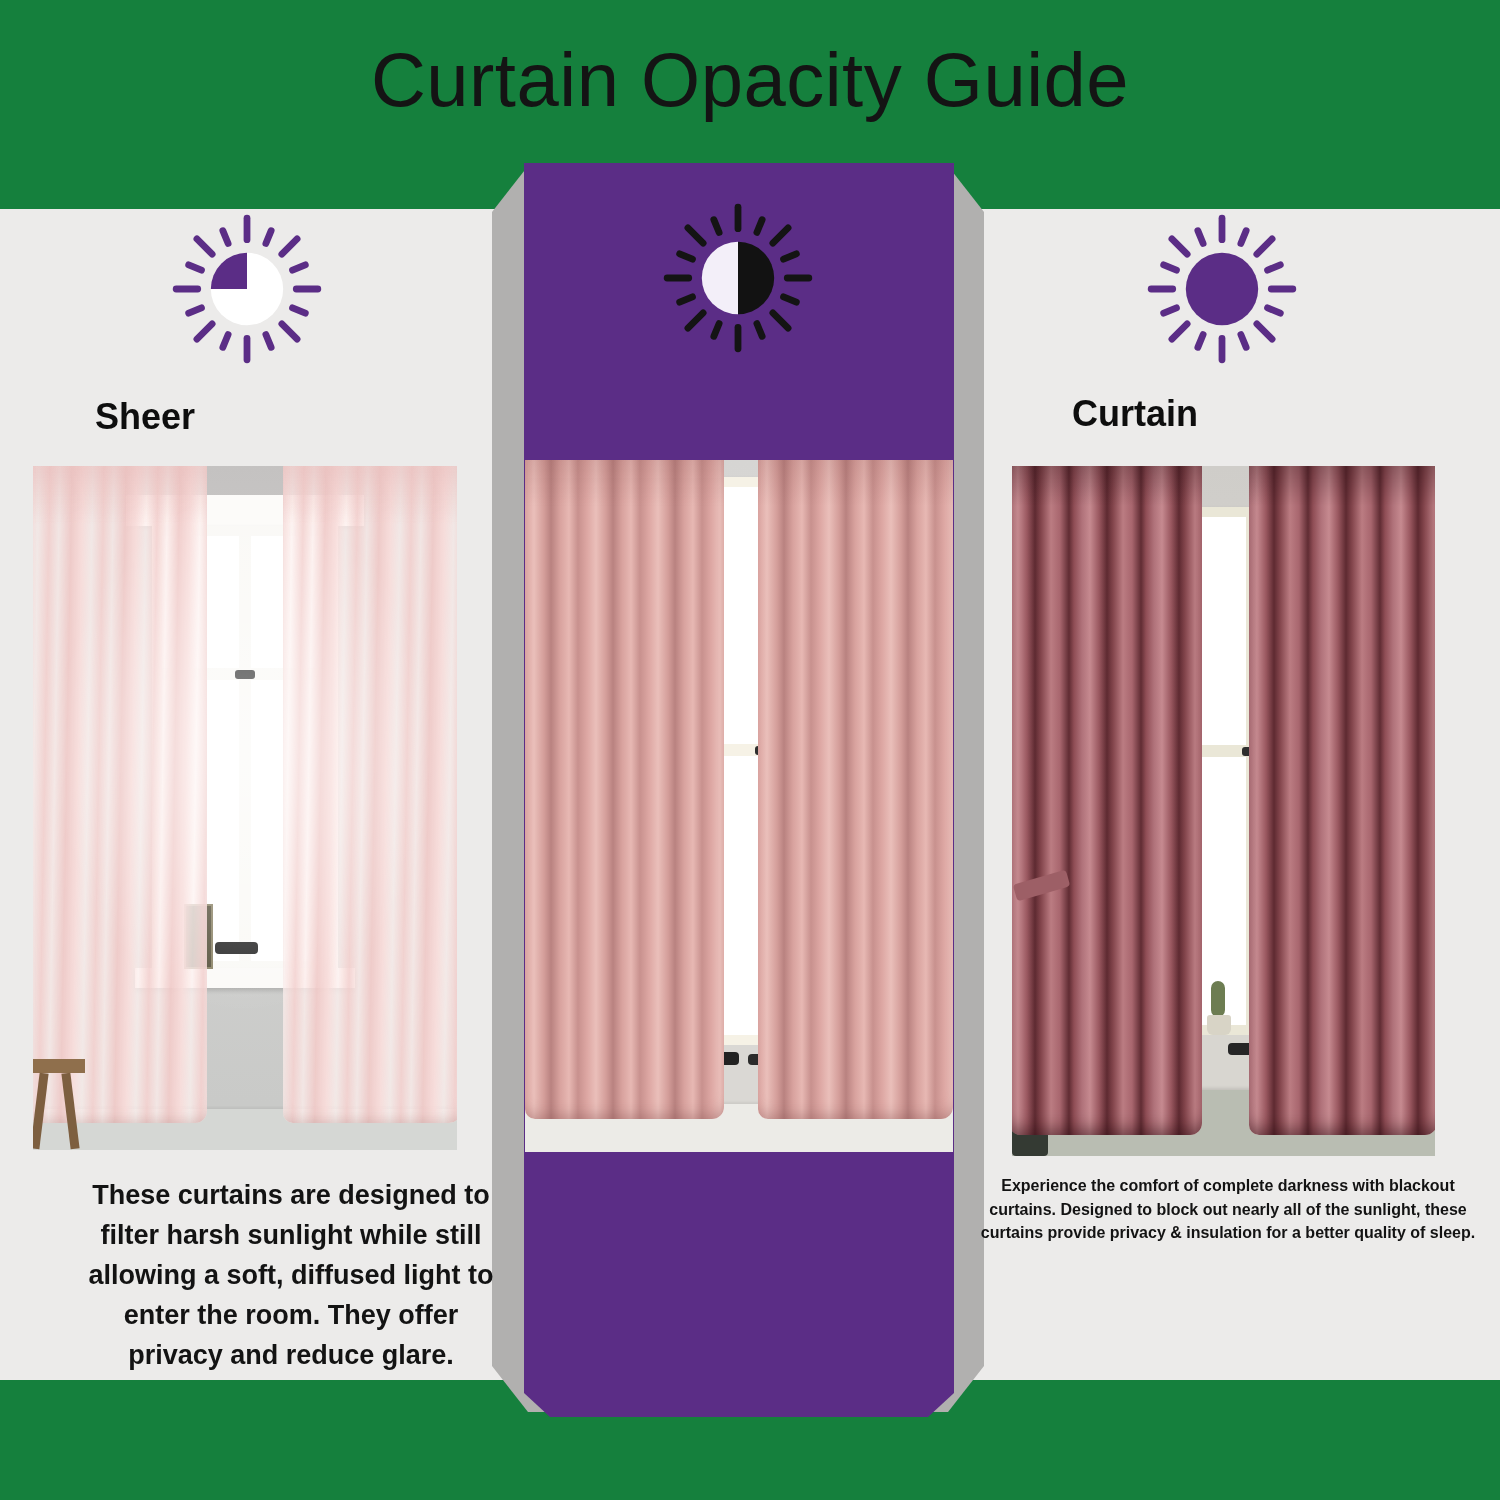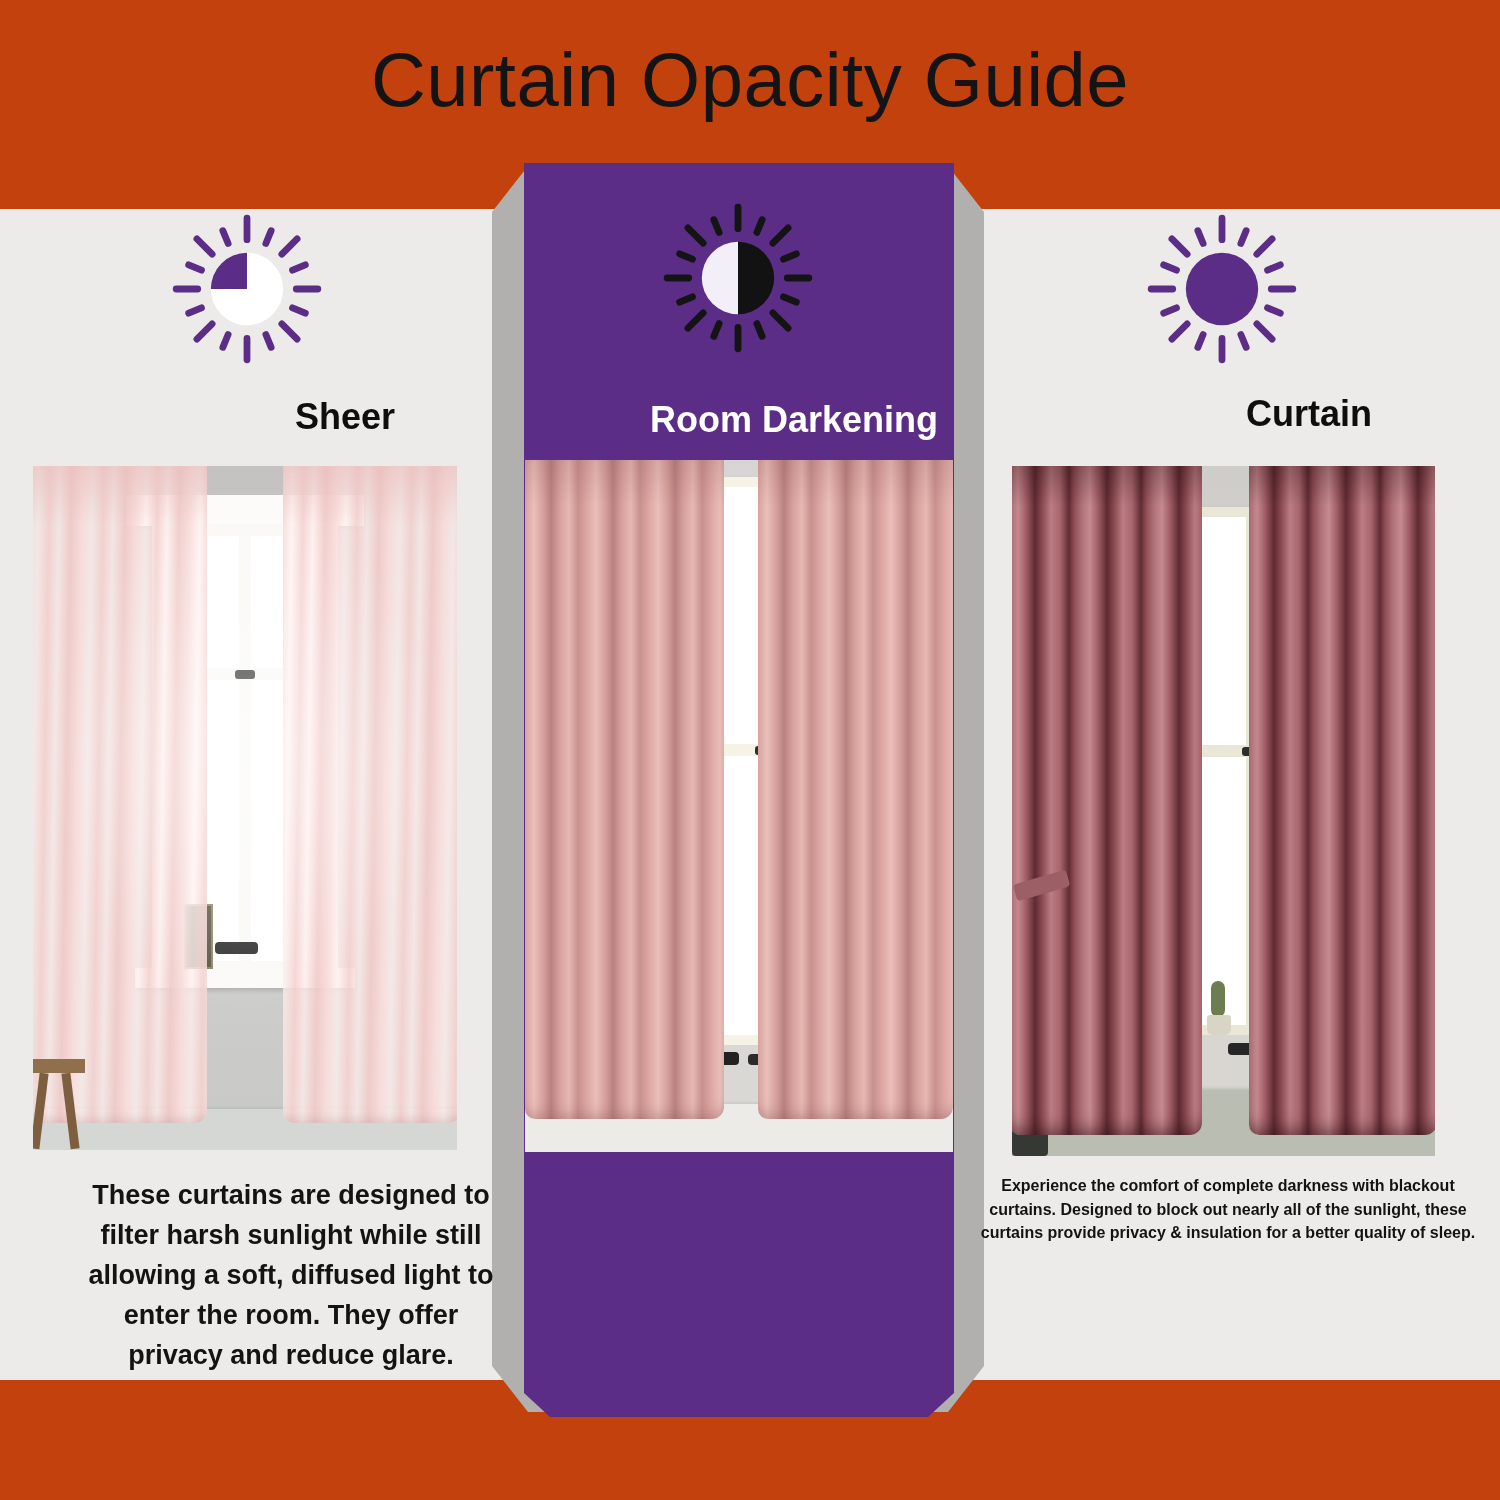--- a/index.html
+++ b/index.html
@@ -1,17 +1,17 @@
 <!DOCTYPE html>
 <html><head>
 <meta charset="utf-8">
 <title>Curtain Opacity Guide</title>
 <style>
   html,body{margin:0;padding:0;background:#ffffff;}
-  .page{position:relative;width:1500px;height:1500px;background:#c2410c;overflow:hidden;
+  .page{position:relative;width:1500px;height:1500px;background:#15803d;overflow:hidden;
         font-family:"Liberation Sans","DejaVu Sans",sans-serif;}
 
   
   .title{position:absolute;left:0;top:36px;width:100%;text-align:center;
          font-size:76px;font-weight:400;letter-spacing:.5px;color:#141414;}
 
   
   .band{position:absolute;left:0;top:209px;width:1500px;height:1171px;background:#ECEBEA;}
 
   
@@ -22,21 +22,21 @@
     clip-path:polygon(0 0,100% 0,100% calc(100% - 24px),calc(100% - 26px) 100%,26px 100%,0 calc(100% - 24px));}
 
   
   .sun-wrap{position:absolute;width:154px;height:154px;}
   .sun{width:100%;height:100%;display:block;}
   .sun-wrap.c1{left:170px;top:212px;}
   .sun-wrap.c2{left:661px;top:201px;}
   .sun-wrap.c3{left:1145px;top:212px;}
 
   
-  .col-label{position:absolute;text-align:right;font-weight:700;font-size:36px;color:#0e0e0e;}
+  .col-label{position:absolute;text-align:left;font-weight:700;font-size:36px;color:#0e0e0e;}
   .col-label.c1{left:95px;top:396px;width:300px;}
   .col-label.c2{left:538px;top:399px;width:400px;color:#ffffff;}
   .col-label.c3{left:1072px;top:393px;width:300px;}
 
   
   .desc{position:absolute;text-align:center;font-weight:700;color:#131313;}
   .desc.c1{left:42px;top:1176px;width:410px;font-size:27px;line-height:1.48;margin-left:44px;}
   .desc.c2{left:541px;top:1174px;width:396px;font-size:26px;line-height:1.46;color:#ffffff;}
   .desc.c3{left:973px;top:1174px;width:510px;font-size:16px;line-height:1.48;}
 
@@ -172,21 +172,20 @@
           <line x1="20.44" y1="62.25" x2="12.12" y2="65.69" stroke="#141414" stroke-width="4.4" stroke-linecap="round"></line>
           <line x1="18.00" y1="50.00" x2="4.00" y2="50.00" stroke="#141414" stroke-width="4.4" stroke-linecap="round"></line>
           <line x1="20.44" y1="37.75" x2="12.12" y2="34.31" stroke="#141414" stroke-width="4.4" stroke-linecap="round"></line>
           <line x1="27.37" y1="27.37" x2="17.47" y2="17.47" stroke="#141414" stroke-width="4.4" stroke-linecap="round"></line>
           <line x1="37.75" y1="20.44" x2="34.31" y2="12.12" stroke="#141414" stroke-width="4.4" stroke-linecap="round"></line>
         </g>
       <path d="M50,26.5 A23.5,23.5 0 0 0 50,73.5 Z" fill="#F3EFF9"></path>
       <path d="M50,26.5 A23.5,23.5 0 0 1 50,73.5 Z" fill="#121212"></path>
     </svg>
   </div>
-  <div class="col-label c2">Room Darkening</div>
 
   <div class="sun-wrap c3">
     <svg class="sun" viewBox="0 0 100 100">
       <g class="rays">
           <line x1="50.00" y1="18.00" x2="50.00" y2="4.00" stroke="#5B2D86" stroke-width="4.4" stroke-linecap="round"></line>
           <line x1="62.25" y1="20.44" x2="65.69" y2="12.12" stroke="#5B2D86" stroke-width="4.4" stroke-linecap="round"></line>
           <line x1="72.63" y1="27.37" x2="82.53" y2="17.47" stroke="#5B2D86" stroke-width="4.4" stroke-linecap="round"></line>
           <line x1="79.56" y1="37.75" x2="87.88" y2="34.31" stroke="#5B2D86" stroke-width="4.4" stroke-linecap="round"></line>
           <line x1="82.00" y1="50.00" x2="96.00" y2="50.00" stroke="#5B2D86" stroke-width="4.4" stroke-linecap="round"></line>
           <line x1="79.56" y1="62.25" x2="87.88" y2="65.69" stroke="#5B2D86" stroke-width="4.4" stroke-linecap="round"></line>

